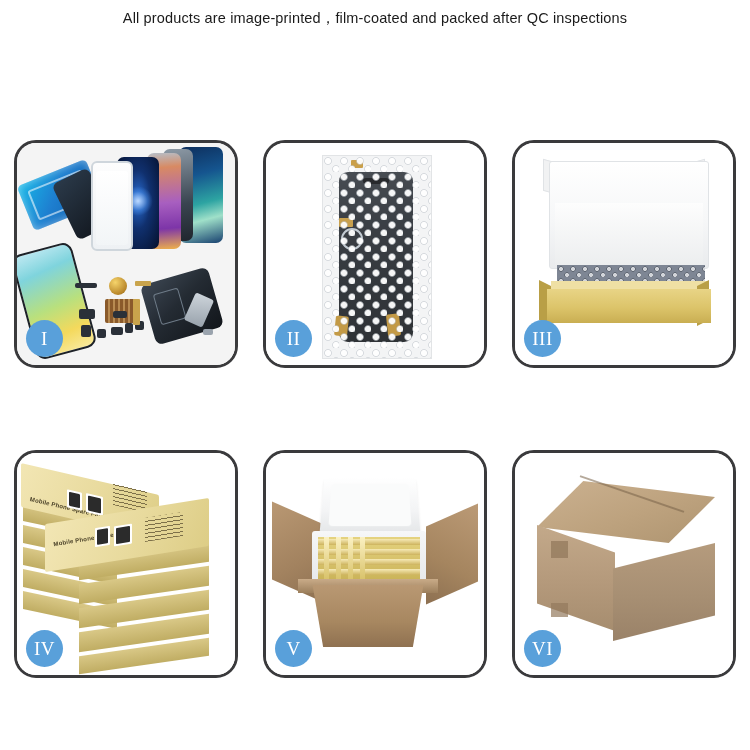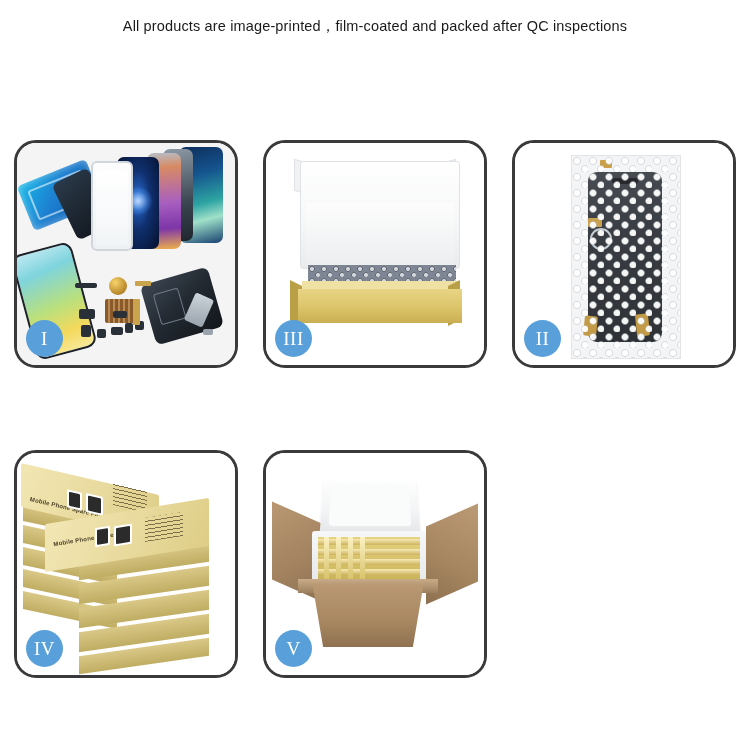--- a/index.html
+++ b/index.html
@@ -29,21 +29,21 @@
     margin: 0;
     padding-top: 40px;
     font-size: 35px;
     line-height: 42px;
     font-weight: bold;
     letter-spacing: 1.3px;
     color: #121212;
     font-family: "Liberation Sans", sans-serif;
   }
   #subtitle {
-    margin: 8px;
+    margin: 0;
     padding-top: 9px;
     font-size: 14.5px;
     line-height: 18px;
     letter-spacing: 0.15px;
     color: #1a1a1a;
     font-family: "Liberation Sans", sans-serif;
   }
 
   
   #panel-grid {
@@ -423,50 +423,50 @@
       <div class="p1-flex" style="left:118px;top:138px;width:16px;height:5px;"></div>
       <div class="p1-flex" style="left:116px;top:156px;width:7px;height:26px;"></div>
       <div class="part" style="left:186px;top:186px;width:10px;height:6px;background:#9aa3ad;"></div>
       <div class="part" style="left:172px;top:152px;width:20px;height:30px;background:linear-gradient(160deg,#cfd6dc,#97a1ab);border-radius:3px;transform:rotate(24deg);"></div>
     </div>
     <div class="badge">I</div>
   </div>
 
   <div class="panel">
     <div class="panel-scene">
-      <div class="p3-bg"></div>
-      <div class="p3-lid-tabL"></div>
-      <div class="p3-lid-tabR"></div>
-      <div class="p3-lid"></div>
-      <div class="p3-foam"></div>
-      <div class="p3-bubble-fill"></div>
-      <div class="p3-tray-top"></div>
-      <div class="p3-tray-left"></div>
-      <div class="p3-tray-right"></div>
-      <div class="p3-tray-front"></div>
-    </div>
-    <div class="badge">III</div>
-  </div>
-
-  <div class="panel">
-    <div class="panel-scene">
       <div class="p2-bg"></div>
       <div class="p2-bag">
         <div class="p2-screen">
           <div class="p2-notch"></div>
         </div>
         <div class="p2-tapeA"></div>
         <div class="p2-tapeB"></div>
         <div class="p2-circle"></div>
         <div class="p2-tapeC"></div>
         <div class="p2-tapeD"></div>
         <div class="p2-bubbles"></div>
       </div>
     </div>
     <div class="badge">II</div>
+  </div>
+
+  <div class="panel">
+    <div class="panel-scene">
+      <div class="p3-bg"></div>
+      <div class="p3-lid-tabL"></div>
+      <div class="p3-lid-tabR"></div>
+      <div class="p3-lid"></div>
+      <div class="p3-foam"></div>
+      <div class="p3-bubble-fill"></div>
+      <div class="p3-tray-top"></div>
+      <div class="p3-tray-left"></div>
+      <div class="p3-tray-right"></div>
+      <div class="p3-tray-front"></div>
+    </div>
+    <div class="badge">III</div>
   </div>
 
   <div class="panel">
     <div class="panel-scene">
       <div class="p4-bg"></div>
 
       <div class="stack-edge" style="left:6px;top:60px;width:94px;height:18px;transform:skewY(12deg);"></div>
       <div class="stack-edge" style="left:6px;top:82px;width:94px;height:18px;transform:skewY(12deg);"></div>
       <div class="stack-edge" style="left:6px;top:104px;width:94px;height:18px;transform:skewY(12deg);"></div>
       <div class="stack-edge" style="left:6px;top:126px;width:94px;height:18px;transform:skewY(12deg);"></div>
@@ -517,14 +517,26 @@
         <div class="strip" style="left:18px;"></div>
         <div class="strip" style="left:30px;"></div>
         <div class="strip" style="left:42px;"></div>
       </div>
       <div class="p5-carton-rim"></div>
       <div class="p5-carton-front"></div>
     </div>
     <div class="badge">V</div>
   </div>
 
+  <div class="panel">
+    <div class="panel-scene">
+      <div class="p6-bg"></div>
+      <div class="p6-top"></div>
+      <div class="p6-left"></div>
+      <div class="p6-right"></div>
+      <div class="p6-seam"></div>
+      <div class="p6-tapeA"></div>
+      <div class="p6-tapeB"></div>
+    </div>
+    <div class="badge">VI</div>
+  </div>
 
 </div>
 
 </body></html>

